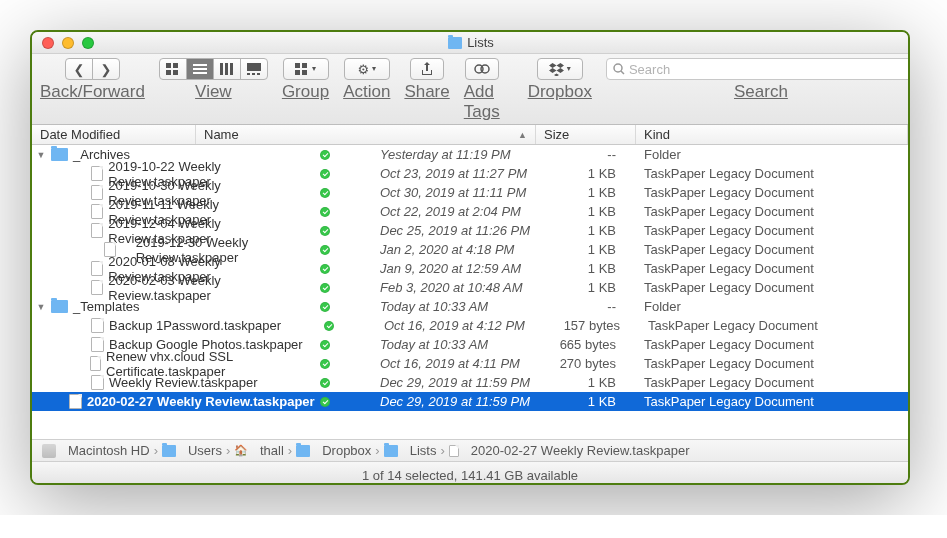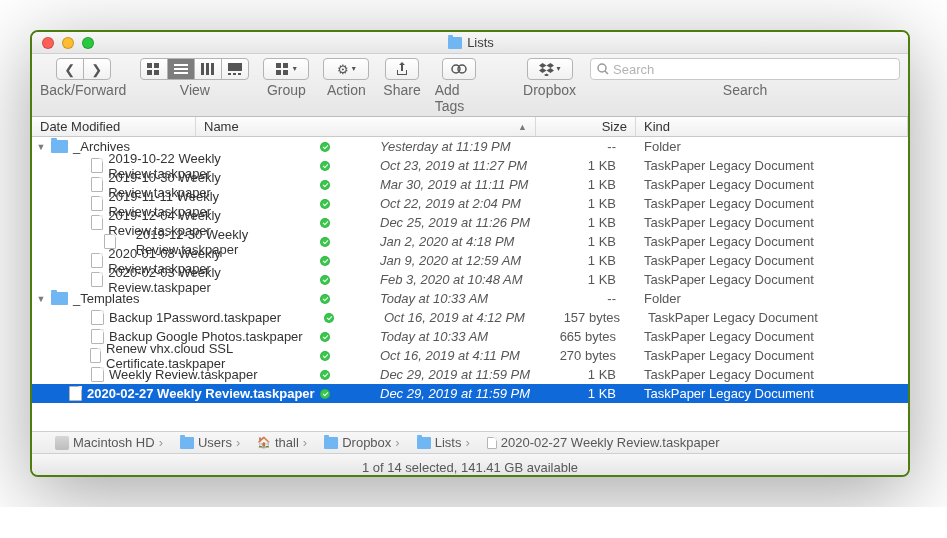--- a/index.html
+++ b/index.html
@@ -12,38 +12,38 @@
 .traffic { display: flex; gap: 8px; padding-left: 10px; }
 .tlight { width: 12px; height: 12px; border-radius: 50%; border: .5px solid rgba(0,0,0,.2); }
 .tlight.close { background:#ff5f57;} .tlight.min{background:#febc2e;} .tlight.max{background:#28c840;}
 .wtitle { flex:1; text-align:center; display:flex; align-items:center; justify-content:center; gap:5px; color:#404040; font-size:13px; margin-left:-60px; }
 .folder-icon-sm { width:14px; height:12px; background:#6fb6f2; border-radius:1px; position:relative; }
 .folder-icon-sm:before { content:""; position:absolute; width:5px; height:2px; background:#6fb6f2; top:-2px; left:0; border-radius:1px 1px 0 0;}
 
 
 .toolbar { background: linear-gradient(#f5f5f5,#e6e6e6); border-bottom:1px solid #bdbdbd; padding: 4px 8px 2px; display:flex; gap:14px; align-items:flex-start;}
 .tgroup { display:flex; flex-direction:column; align-items:center; gap:2px;}
-.tlabel { font-size:14px; color:#6a6a6a;}
+.tlabel { font-size:17px; color:#6a6a6a;text-decoration:underline;}
 .segctrl { display:flex; }
 .btn { height:22px; min-width:28px; background:linear-gradient(#fff,#f1f1f1); border:1px solid #b4b4b4; display:flex; align-items:center; justify-content:center; color:#555; cursor:default;}
 .btn svg, .btn .glyph { fill:#555; color:#555; }
 .segctrl .btn { border-radius:0; margin-left:-1px; }
 .segctrl .btn:first-child { border-top-left-radius:4px; border-bottom-left-radius:4px; margin-left:0;}
 .segctrl .btn:last-child { border-top-right-radius:4px; border-bottom-right-radius:4px;}
 .btn.single { border-radius:4px; }
 .btn.active { background:#7d7d7d; color:#fff; } .btn.active svg { fill:#fff; }
 .search { flex:1; }
 .searchfield { width: 310px; height:22px; border:1px solid #c8c8c8; border-radius:4px; background:#fff; padding:0 6px; display:flex; align-items:center; gap:4px; color:#9a9a9a;}
 .searchfield input { border:none; outline:none; flex:1; font-size:13px; color:#333; background:transparent;}
 .searchfield input::placeholder{ color:#b3b3b3; }
 
 
 .cols { display:flex; height:20px; background:linear-gradient(#fdfdfd,#f0f0f0); border-bottom:1px solid #c9c9c9; font-size:11px; color:#333; }
 .col { border-right:1px solid #d9d9d9; padding:3px 8px; display:flex; align-items:center; justify-content:space-between;}
-.col-name { width:340px; } .col-date { width:164px; } .col-size { width:100px; justify-content:flex-end; } .col-kind { flex:1; }
+.col-name { width:340px; } .col-date { width:164px; } .col-size { width:100px; } .col-kind { flex:1; }
 .sort-caret { font-size:9px; color:#7a7a7a; }
 
 
 .rows { background:#fff; }
 .row { display:flex; align-items:center; height:19px; font-size:12px; color:#333; }
 .row.sel { background:#1069d8; color:#fff; }
 .c-name { width:340px; display:flex; align-items:center; gap:5px; }
 .c-date { width:164px; padding-left:8px; color:#575757;font-style:italic;}
 .c-size { width:100px; text-align:right; padding-right:20px; color:#575757;}
 .c-kind { flex:1; padding-left:8px; color:#575757;}
@@ -55,21 +55,21 @@
 .ficon.folder { width:17px; height:13px; background:#6fb6f2; border-radius:1px; position:relative;}
 .ficon.folder:before { content:""; position:absolute; width:6px; height:2px; background:#6fb6f2; top:-2px; left:0; border-radius:1px 1px 0 0;}
 .ficon.doc { width:13px; height:15px; background:#fff; border:1px solid #b5b5b5; border-radius:1px; position:relative;}
 .ficon.doc:after{content:""; position:absolute; right:-1px; top:-1px; width:0;height:0;border-top:4px solid #ececec;border-left:4px solid transparent;}
 .status-dot { width:10px; height:10px; background:#37c74a; border-radius:50%; border: .5px solid rgba(0,0,0,.08); display:flex; align-items:center; justify-content:center;}
 .status-dot:after{ content:""; width:4px; height:2px; border-left:1px solid #fff; border-bottom:1px solid #fff; transform:rotate(-45deg); margin-top:-1px;}
 .c-status { width:52px; display:flex; justify-content:flex-start; align-items:center;}
 
 
 .pathbar { height: 22px; border-top:1px solid #cfcfcf; background:linear-gradient(#f7f7f7,#ececec); display:flex; align-items:center; padding:0 10px; gap:4px; font-size:11px; color:#585858;}
-.pathbar .crumb{ display:flex; align-items:center; gap:4px;margin-left:13px;}
+.pathbar .crumb{ display:flex; align-items:center; gap:12px;}
 .pathbar .hdisk{ width:14px;height:14px;background:linear-gradient(#d6d6d6,#bdbdbd);border-radius:2px;}
 .pathbar .sep{ color:#9a9a9a; }
 
 
 .statusbar { height: 22px; border-top:1px solid #cfcfcf; background:linear-gradient(#f7f7f7,#e6e6e6); display:flex; align-items:flex-end; justify-content:center; font-size:11px; color:#585858;}
 
 .glyph{font-size:13px; line-height:1;}
 .dropbox-gl{width:15px;height:13px;}
 </style>
 </head>
@@ -248,21 +248,21 @@
         </div>
         <div class="row indent-1">
           <div class="c-name" style="width: 288px;">
             <span class="disclosure"></span>
             <span class="ficon doc"></span>
             <span>2019-10-30 Weekly Review.taskpaper</span>
           </div>
           <div class="c-status">
             <span class="status-dot"></span>
           </div>
-          <div class="c-date">Mar 30, 2019 at 11:11 PM</div>
+          <div class="c-date">Oct 30, 2019 at 11:11 PM</div>
           <div class="c-size">1 KB</div>
           <div class="c-kind">TaskPaper Legacy Document</div>
         </div>
         <div class="row indent-1">
           <div class="c-name" style="width: 288px;">
             <span class="disclosure"></span>
             <span class="ficon doc"></span>
             <span>2019-11-11 Weekly Review.taskpaper</span>
           </div>
           <div class="c-status">

